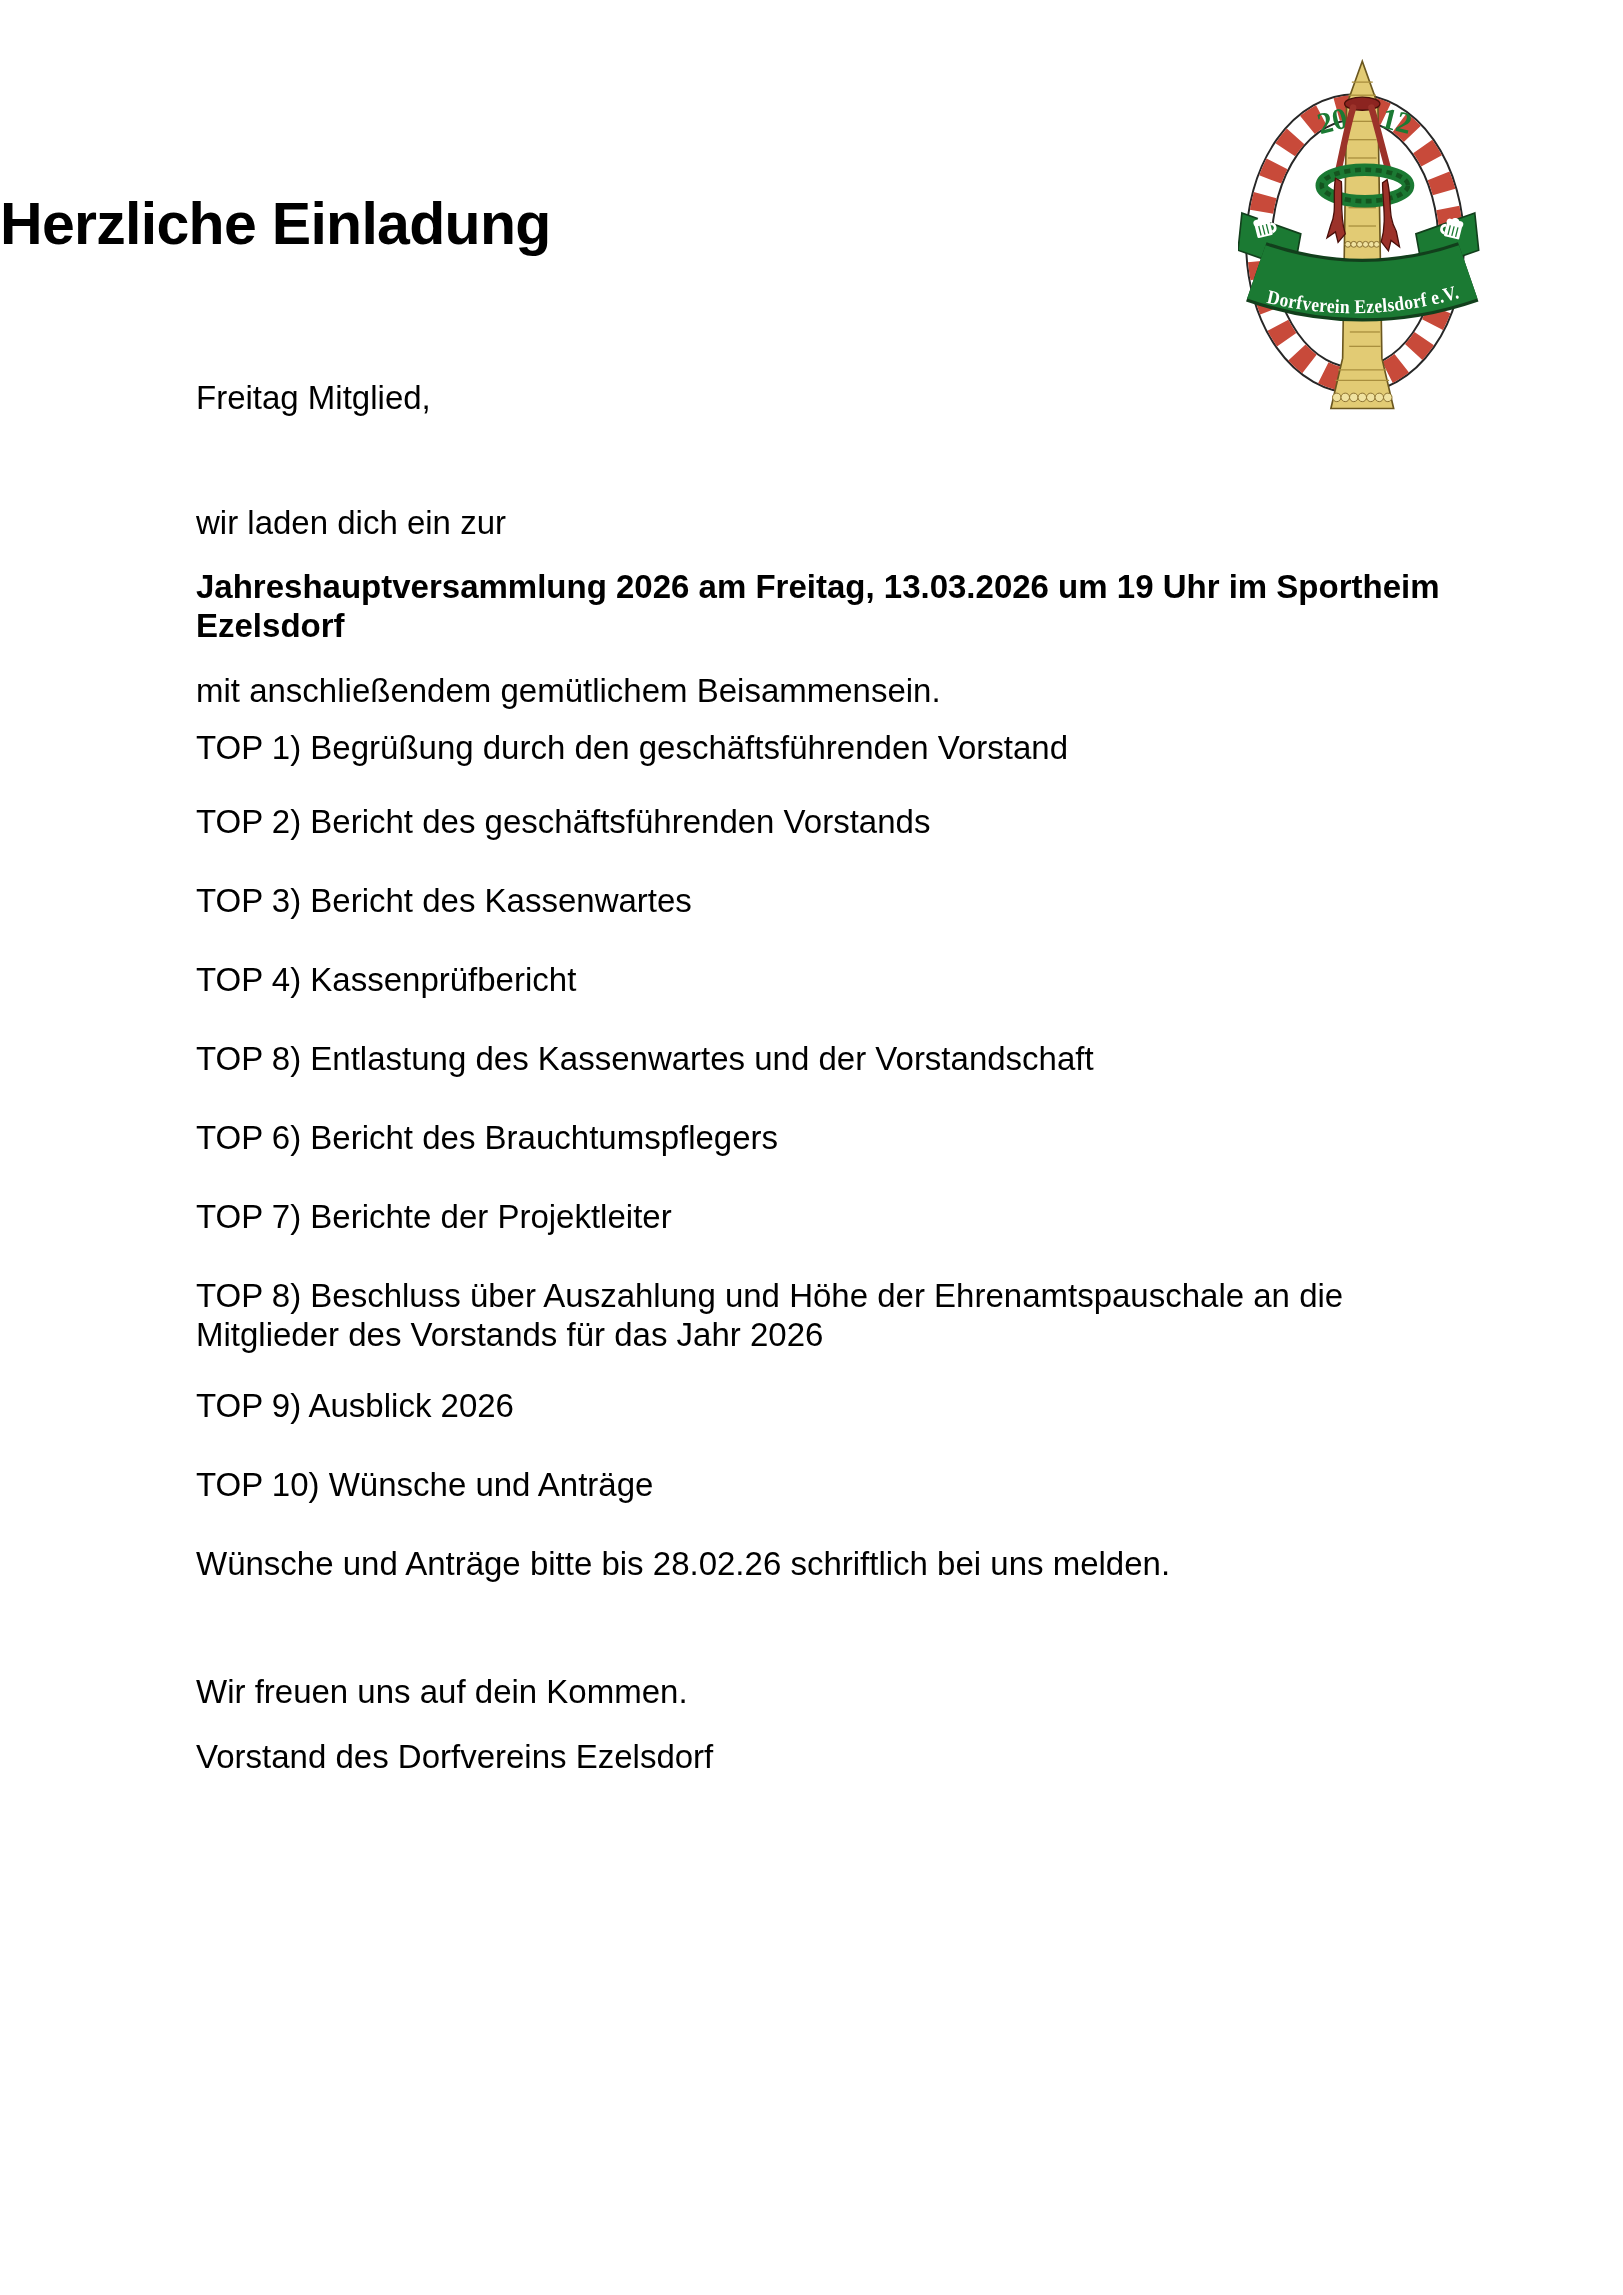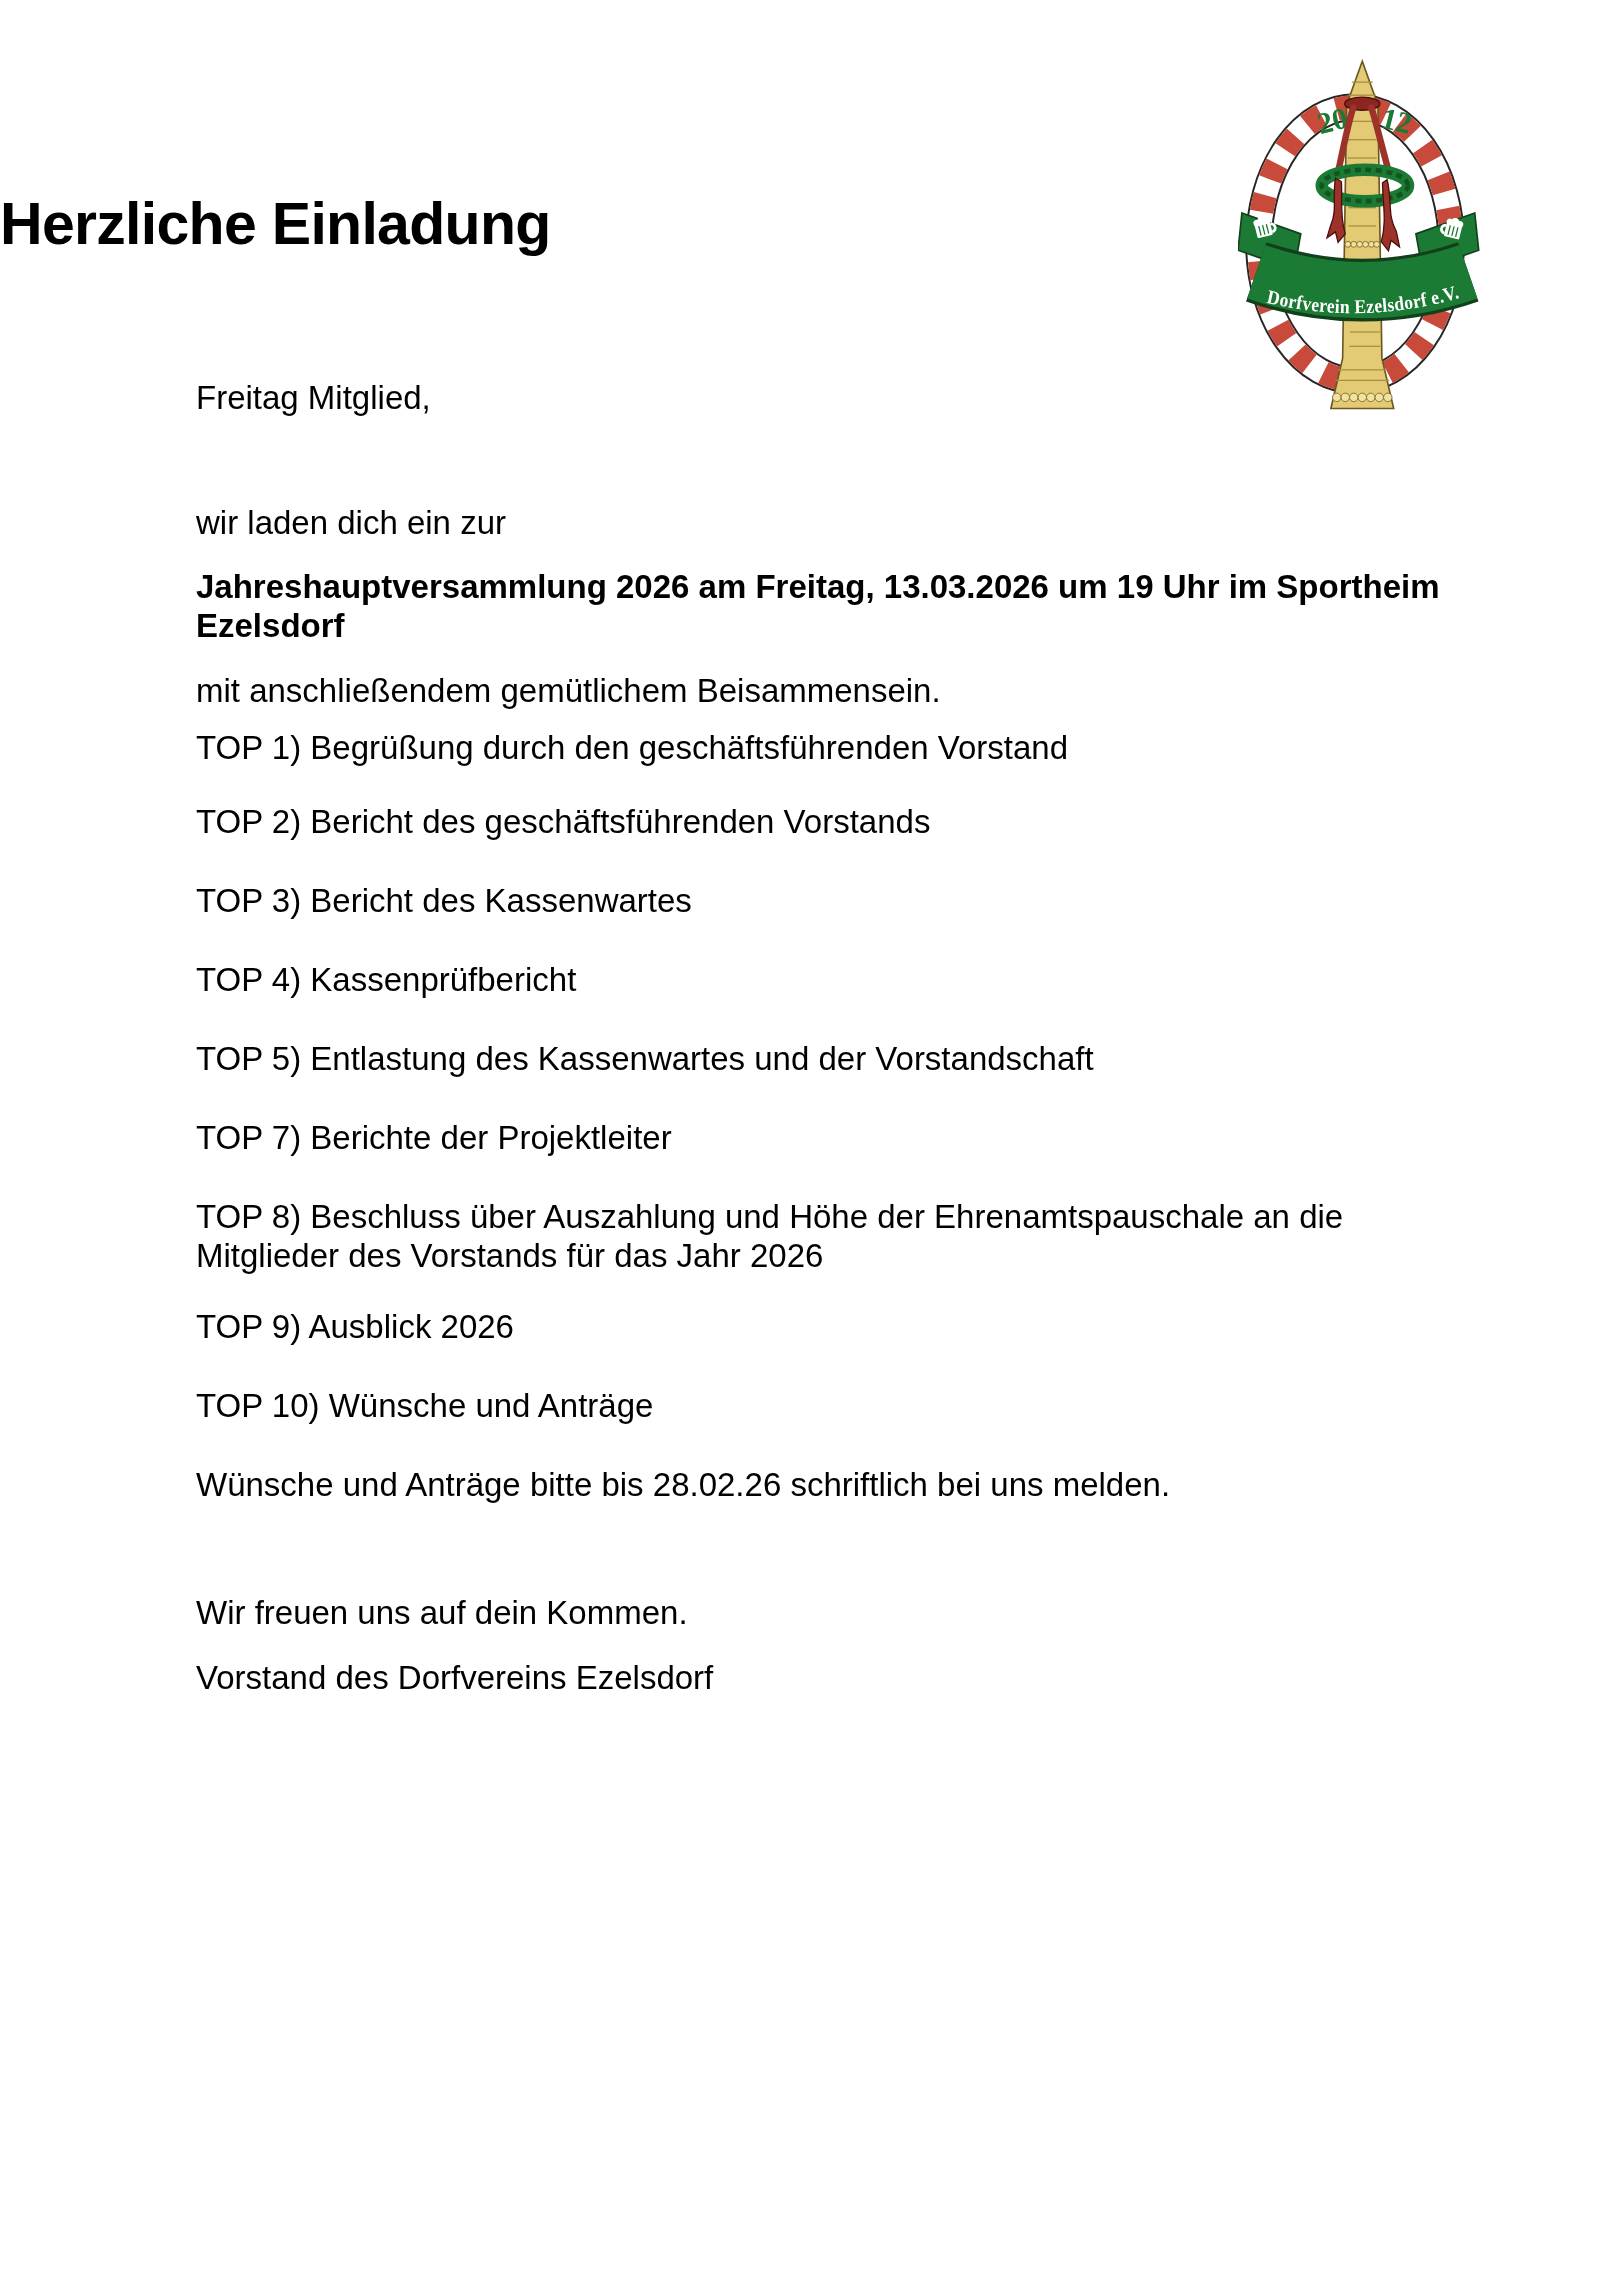--- a/index.html
+++ b/index.html
@@ -142,21 +142,22 @@
   <p class="b pre" style="margin-top:25px">Jahreshauptversammlung 2026 am Freitag, 13.03.2026 um 19 Uhr im Sportheim
 Ezelsdorf</p>
 
   <p style="margin-top:26px">mit anschließendem gemütlichem Beisammensein.</p>
 
 
   <p class="pre" style="margin-top:18.3px">TOP 1) Begrüßung durch den geschäftsführenden Vorstand</p>
   <p class="pre" style="margin-top:35px">TOP 2) Bericht des geschäftsführenden Vorstands</p>
   <p class="pre" style="margin-top:40px">TOP 3) Bericht des Kassenwartes</p>
   <p class="pre" style="margin-top:40px">TOP 4) Kassenprüfbericht</p>
-  <p class="pre" style="margin-top:40px">TOP 5) Entlastung des Kassenwartes und der Vorstandschaft</p>
+  <p class="pre" style="margin-top:40px">TOP 8) Entlastung des Kassenwartes und der Vorstandschaft</p>
+  <p class="pre" style="margin-top:40px">TOP 6) Bericht des Brauchtumspflegers</p>
   <p class="pre" style="margin-top:40px">TOP 7) Berichte der Projektleiter</p>
   <p class="pre" style="margin-top:40px">TOP 8) Beschluss über Auszahlung und Höhe der Ehrenamtspauschale an die
 Mitglieder des Vorstands für das Jahr 2026</p>
   <p class="pre" style="margin-top:32px">TOP 9) Ausblick 2026</p>
   <p class="pre" style="margin-top:40px">TOP 10) Wünsche und Anträge</p>
 
   <p style="margin-top:40px">Wünsche und Anträge bitte bis 28.02.26 schriftlich bei uns melden.</p>
 
   <p style="margin-top:89px">Wir freuen uns auf dein Kommen.</p>
 

